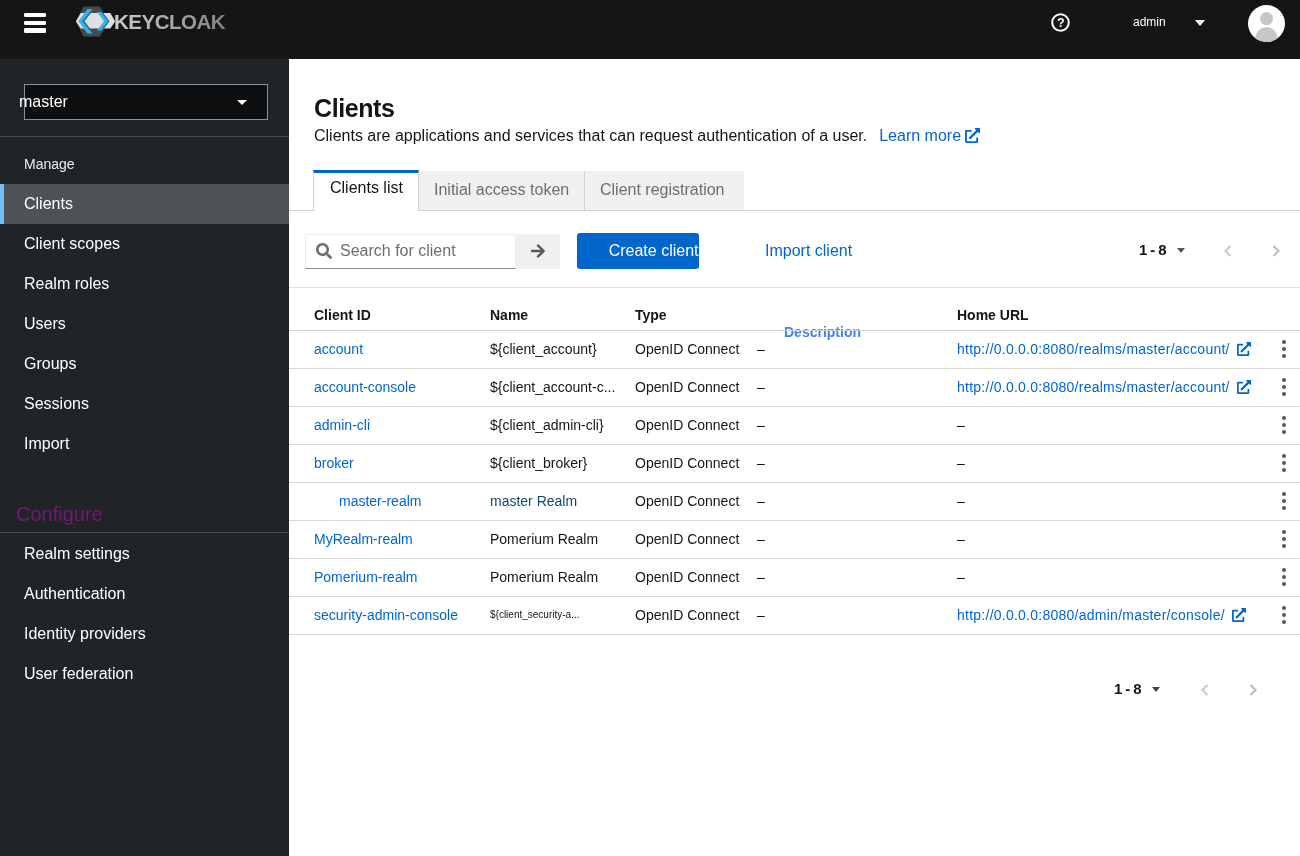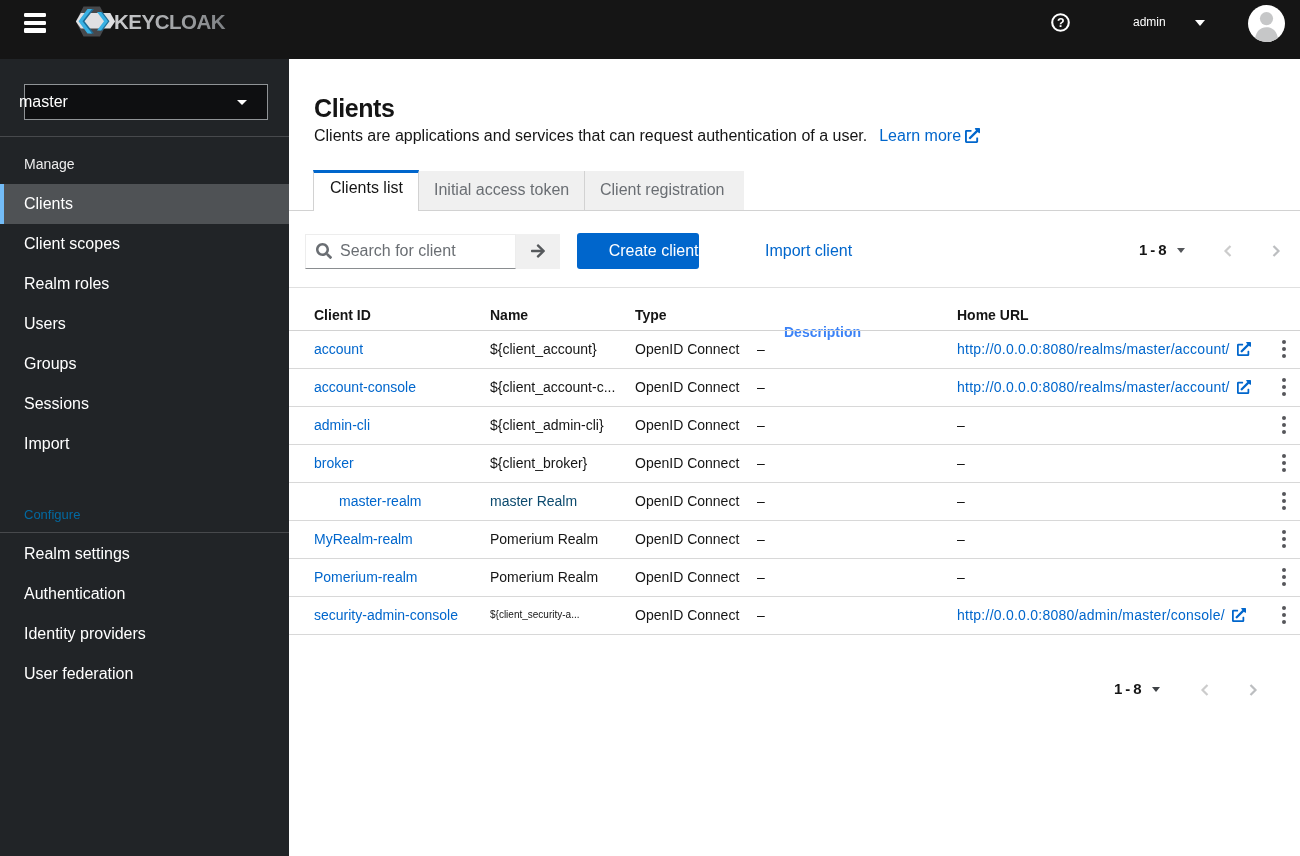--- a/index.html
+++ b/index.html
@@ -65,21 +65,21 @@
 
 <div class="abs" style="left:0;top:183.5px;width:289px;height:40px;background:#4f5255;border-left:4px solid #73bcf7;"></div>
 <div class="abs" style="left:24px;top:183.5px;height:40px;line-height:40px;font-size:16px;color:#fff;">Clients</div>
 <div class="abs" style="left:24px;top:223.5px;height:40px;line-height:40px;font-size:16px;color:#fff;">Client scopes</div>
 <div class="abs" style="left:24px;top:263.5px;height:40px;line-height:40px;font-size:16px;color:#fff;">Realm roles</div>
 <div class="abs" style="left:24px;top:303.5px;height:40px;line-height:40px;font-size:16px;color:#fff;">Users</div>
 <div class="abs" style="left:24px;top:343.5px;height:40px;line-height:40px;font-size:16px;color:#fff;">Groups</div>
 <div class="abs" style="left:24px;top:383.5px;height:40px;line-height:40px;font-size:16px;color:#fff;">Sessions</div>
 <div class="abs" style="left:24px;top:423.5px;height:40px;line-height:40px;font-size:16px;color:#fff;">Import</div>
 
-<div class="abs" style="left:24px;top:505.5px;height:17px;line-height:17px;font-size:13px;color:#0369a1;">Configure</div>
+<div class="abs" style="left:16px;top:505.5px;height:17px;line-height:17px;font-size:20px;color:#701a75;">Configure</div>
 <div class="abs" style="left:0;top:532px;width:289px;height:1px;background:#47494c;"></div>
 <div class="abs" style="left:24px;top:533.5px;height:40px;line-height:40px;font-size:16px;color:#fff;">Realm settings</div>
 <div class="abs" style="left:24px;top:573.5px;height:40px;line-height:40px;font-size:16px;color:#fff;">Authentication</div>
 <div class="abs" style="left:24px;top:613.5px;height:40px;line-height:40px;font-size:16px;color:#fff;">Identity providers</div>
 <div class="abs" style="left:24px;top:653.5px;height:40px;line-height:40px;font-size:16px;color:#fff;">User federation</div>
 
 <div class="abs" style="left:314px;top:94px;font-size:25px;font-weight:bold;letter-spacing:-0.4px;color:#151515;">Clients</div>
 <div class="abs" style="left:314px;top:127px;font-size:16px;color:#151515;">Clients are applications and services that can request authentication of a user.<span style="margin-left:12px;color:#0066cc;">Learn more</span><svg style="vertical-align:-2px;margin-left:4px;" width="15" height="15" viewBox="0 0 512 512">
       <path fill="#0066cc" d="M432 320h-32a16 16 0 0 0-16 16v112H64V128h144a16 16 0 0 0 16-16V80a16 16 0 0 0-16-16H48a48 48 0 0 0-48 48v352a48 48 0 0 0 48 48h352a48 48 0 0 0 48-48V336a16 16 0 0 0-16-16zM488 0H360c-21.37 0-32.05 25.91-17 41l35.73 35.73L135 320.37a24 24 0 0 0 0 34L157.67 377a24 24 0 0 0 34 0l243.61-243.68L471 169c15 15 41 4.5 41-17V24a24 24 0 0 0-24-24z"></path>
     </svg></div>

